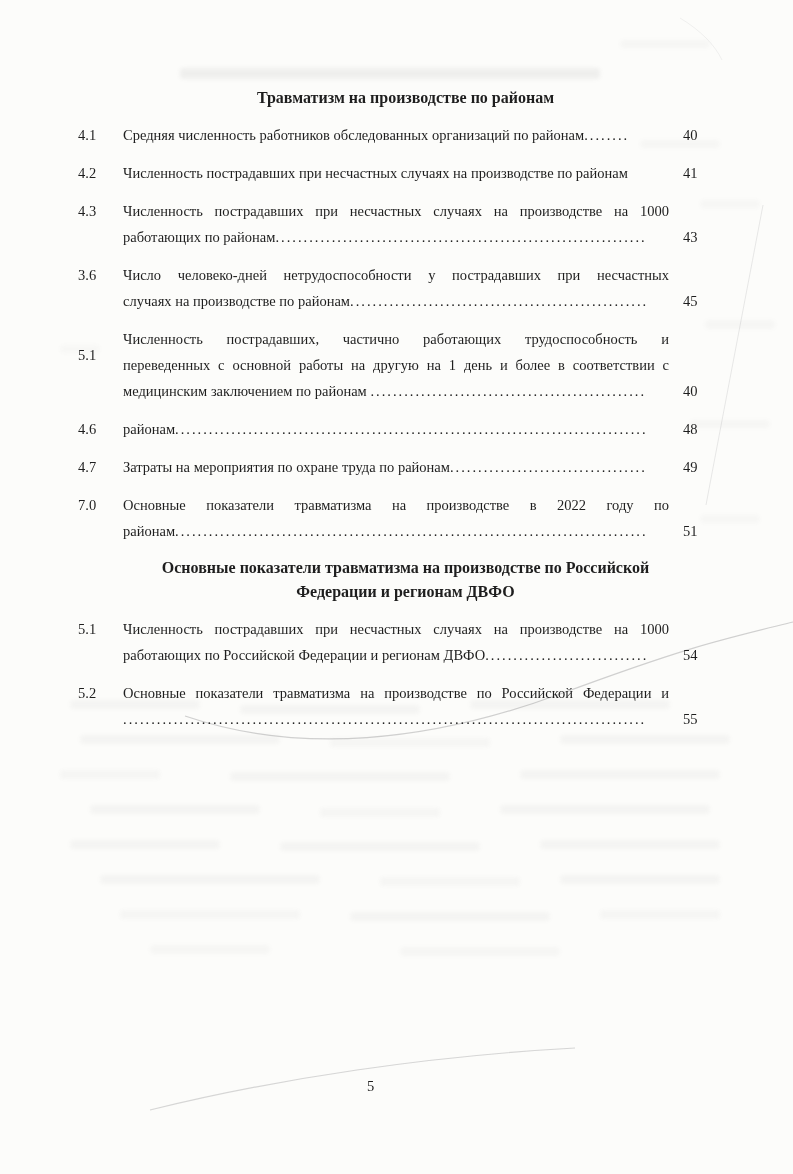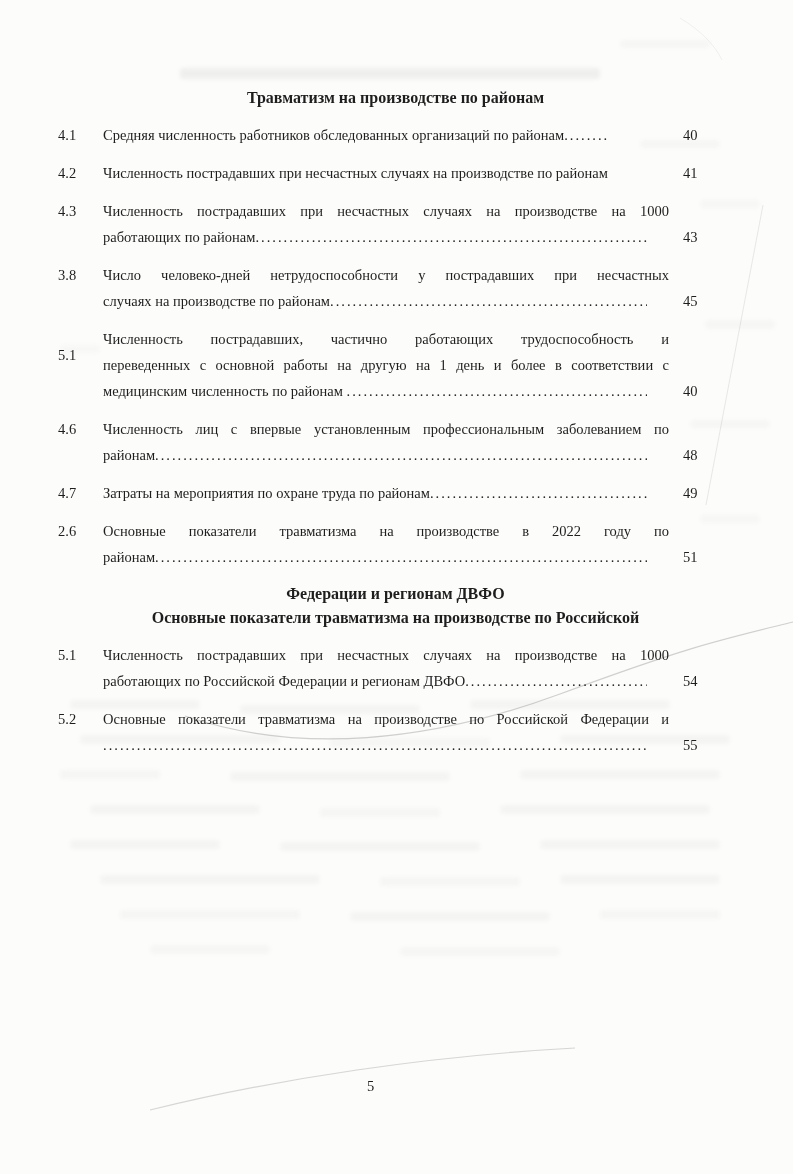--- a/index.html
+++ b/index.html
@@ -9,20 +9,21 @@
     background:#fcfcfa;
     overflow:hidden;
     font-family:"Liberation Serif","DejaVu Serif",serif;
     color:#1e1e1e;
     margin:0 auto;
   }
   .toc{
     position:relative;
     padding:86px 60px 0 58px;
     z-index:2;
+    margin-left:20px;
   }
   .sec-title{
     font-weight:bold;
     font-size:16px;
     line-height:24px;
     text-align:center;
     margin:0 0 12px 0;
   }
   .sec-title.second{margin-top:8px;}
   .toc-row{
@@ -134,79 +135,78 @@
           <div class="entry">
             <div class="jline">Численность пострадавших при несчастных случаях на производстве на 1000</div>
             <div class="dline">
               <span class="line-text">работающих по районам</span>
               <span class="dots">....................................................................................................</span>
             </div>
           </div>
           <span class="pagecol">43</span>
         </div>
         <div class="toc-row">
-          <span class="num">3.8</span>
+          <span class="num">3.6</span>
           <div class="entry">
             <div class="jline">Число человеко-дней нетрудоспособности у пострадавших при несчастных</div>
             <div class="dline">
               <span class="line-text">случаях на производстве по районам</span>
               <span class="dots">....................................................................................................</span>
             </div>
           </div>
           <span class="pagecol">45</span>
         </div>
         <div class="toc-row">
           <span class="num" style="margin-top: 16px;">5.1</span>
           <div class="entry">
             <div class="jline">Численность пострадавших, частично работающих трудоспособность и</div>
             <div class="jline">переведенных с основной работы на другую на 1 день и более в соответствии с</div>
             <div class="dline">
-              <span class="line-text">медицинским численность по районам </span>
+              <span class="line-text">медицинским заключением по районам </span>
               <span class="dots">....................................................................................................</span>
             </div>
           </div>
           <span class="pagecol">40</span>
         </div>
         <div class="toc-row">
           <span class="num">4.6</span>
           <div class="entry">
-            <div class="jline">Численность лиц с впервые установленным профессиональным заболеванием по</div>
             <div class="dline">
               <span class="line-text">районам</span>
               <span class="dots">....................................................................................................</span>
             </div>
           </div>
           <span class="pagecol">48</span>
         </div>
         <div class="toc-row">
           <span class="num">4.7</span>
           <div class="entry">
             <div class="dline">
               <span class="line-text">Затраты на мероприятия по охране труда по районам</span>
               <span class="dots">....................................................................................................</span>
             </div>
           </div>
           <span class="pagecol">49</span>
         </div>
         <div class="toc-row">
-          <span class="num">2.6</span>
+          <span class="num">7.0</span>
           <div class="entry">
             <div class="jline">Основные показатели травматизма на производстве в 2022 году по</div>
             <div class="dline">
               <span class="line-text">районам</span>
               <span class="dots">....................................................................................................</span>
             </div>
           </div>
           <span class="pagecol">51</span>
         </div>
       </section>
       <section>
         <h2 class="sec-title second">
+          <div>Основные показатели травматизма на производстве по Российской</div>
           <div>Федерации и регионам ДВФО</div>
-          <div>Основные показатели травматизма на производстве по Российской</div>
         </h2>
         <div class="toc-row">
           <span class="num">5.1</span>
           <div class="entry">
             <div class="jline">Численность пострадавших при несчастных случаях на производстве на 1000</div>
             <div class="dline">
               <span class="line-text">работающих по Российской Федерации и регионам ДВФО</span>
               <span class="dots">....................................................................................................</span>
             </div>
           </div>

